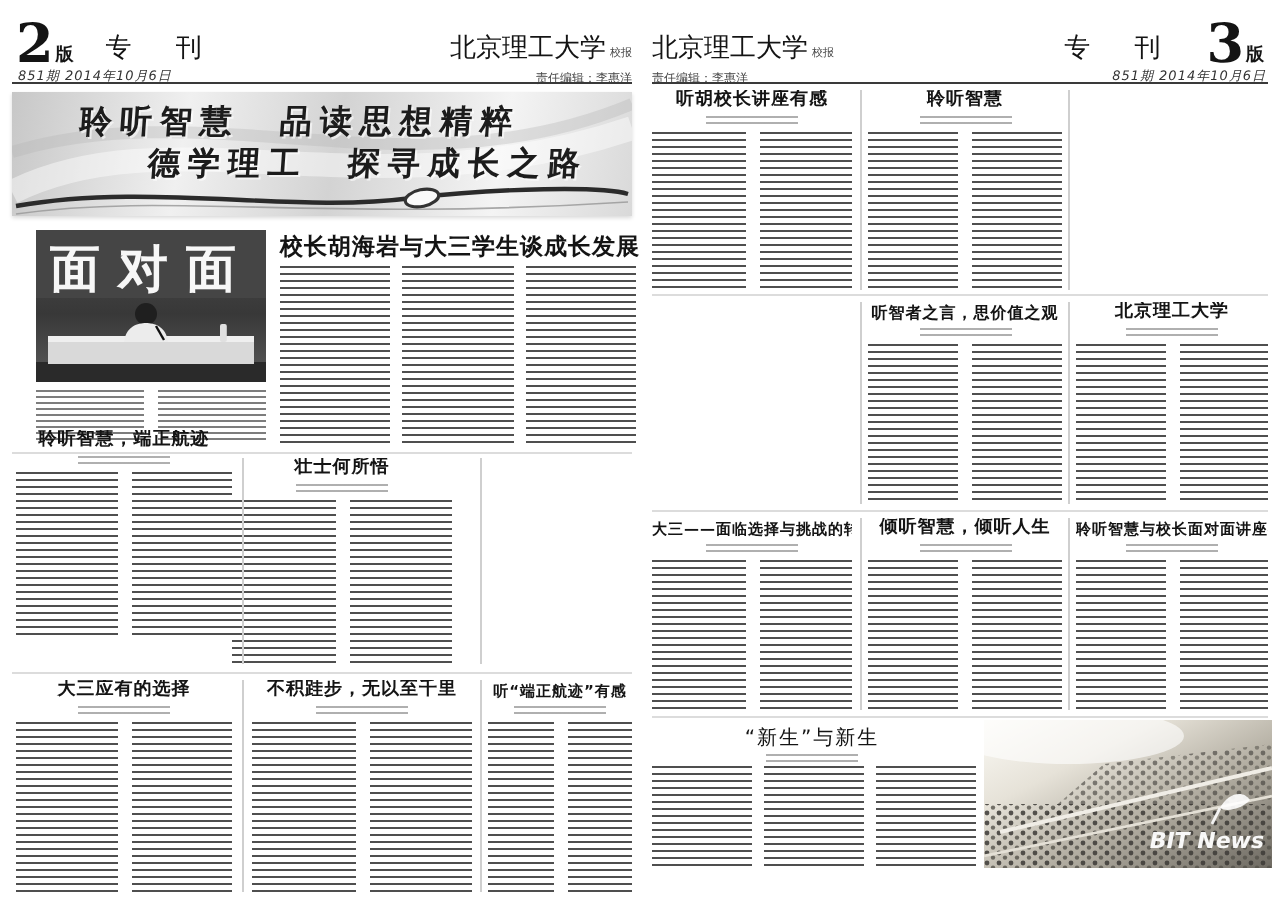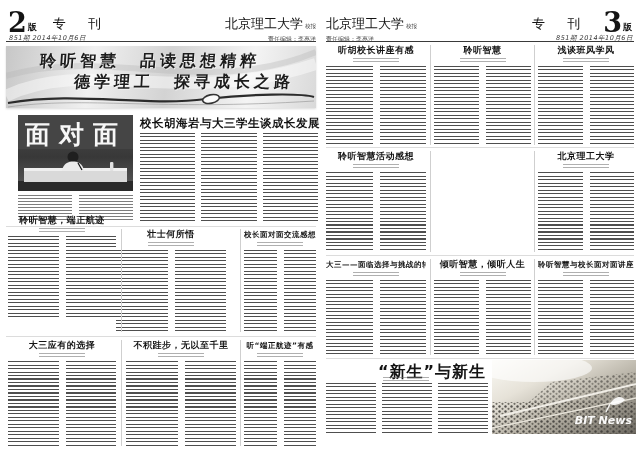--- a/index.html
+++ b/index.html
@@ -115,28 +115,20 @@
       </div>
   </div>
   <div class="art" style="left:116px;top:229px;width:110px;height:103px">
     <div class="h">壮士何所悟</div>
     <div class="byline"></div>
     <div class="cols">
         <div class="col lines"></div>
         <div class="col lines"></div>
       </div>
   </div>
-  <div class="art" style="left:244px;top:229px;width:72px;height:103px">
-    <div class="h" style="font-size:7.5px">校长面对面交流感想</div>
-    <div class="byline"></div>
-    <div class="cols">
-        <div class="col lines"></div>
-        <div class="col lines"></div>
-      </div>
-  </div>
   <div class="vsep" style="left:121px;top:229px;height:103px"></div>
   <div class="vsep" style="left:240px;top:229px;height:103px"></div>
 
   <div class="abs hsep" style="left:6px;right:4px;top:336px"></div>
 
   <div class="art" style="left:8px;top:340px;width:108px;height:106px">
     <div class="h">大三应有的选择</div>
     <div class="byline"></div>
     <div class="cols">
         <div class="col lines"></div>
@@ -188,34 +180,26 @@
       </div>
   </div>
   <div class="art" style="left:114px;top:45px;width:97px;height:100px">
     <div class="h">聆听智慧</div>
     <div class="byline"></div>
     <div class="cols">
         <div class="col lines"></div>
         <div class="col lines"></div>
       </div>
   </div>
-  <div class="art" style="left:218px;top:45px;width:96px;height:100px">
-    <div class="h">浅谈班风学风</div>
-    <div class="byline"></div>
-    <div class="cols">
-        <div class="col lines"></div>
-        <div class="col lines"></div>
-      </div>
-  </div>
   <div class="vsep" style="left:110px;top:45px;height:100px"></div>
   <div class="vsep" style="left:214px;top:45px;height:100px"></div>
   <div class="abs hsep" style="left:6px;right:6px;top:147px"></div>
 
-  <div class="art" style="left:6px;top:151px;width:100px;height:101px">
-    <div class="h">聆听智慧活动感想</div>
+  <div class="art" style="left:114px;top:151px;width:97px;height:101px">
+    <div class="h" style="font-size:8px">听智者之言，思价值之观</div>
     <div class="byline"></div>
     <div class="cols">
         <div class="col lines"></div>
         <div class="col lines"></div>
       </div>
   </div>
   <div class="art" style="left:218px;top:151px;width:96px;height:101px">
     <div class="h">北京理工大学</div>
     <div class="byline"></div>
     <div class="cols">
@@ -248,21 +232,21 @@
     <div class="byline"></div>
     <div class="cols">
         <div class="col lines"></div>
         <div class="col lines"></div>
       </div>
   </div>
   <div class="vsep" style="left:110px;top:259px;height:96px"></div>
   <div class="vsep" style="left:214px;top:259px;height:96px"></div>
   <div class="abs hsep" style="left:6px;right:6px;top:358px"></div>
 
-  <div class="abs" style="left:6px;top:362px;width:160px;text-align:right;font-weight:bold;font-size:16px;letter-spacing:1px">“新生”与新生</div>
+  <div class="abs" style="left:6px;top:362px;width:160px;text-align:center;font-weight:normal;font-size:10px;letter-spacing:1px">“新生”与新生</div>
   <div class="byline abs" style="left:63px;top:375px"></div>
   <div class="abs" style="left:6px;top:383px;width:162px;height:50px;display:flex;gap:6px">
     <div class="lines" style="flex:1"></div>
     <div class="lines" style="flex:1"></div>
     <div class="lines" style="flex:1"></div>
   </div>
 
   <svg class="abs" style="left:172px;top:360px" width="144" height="74" viewBox="0 0 144 74">
     <defs>
       <linearGradient id="pg2" x1="0" y1="0" x2="1" y2="1">

